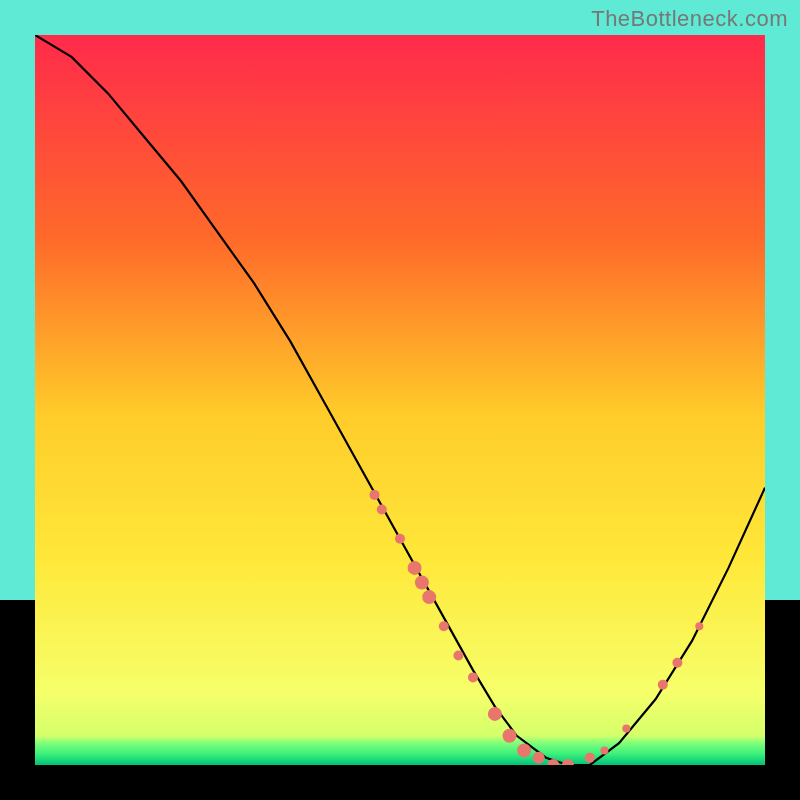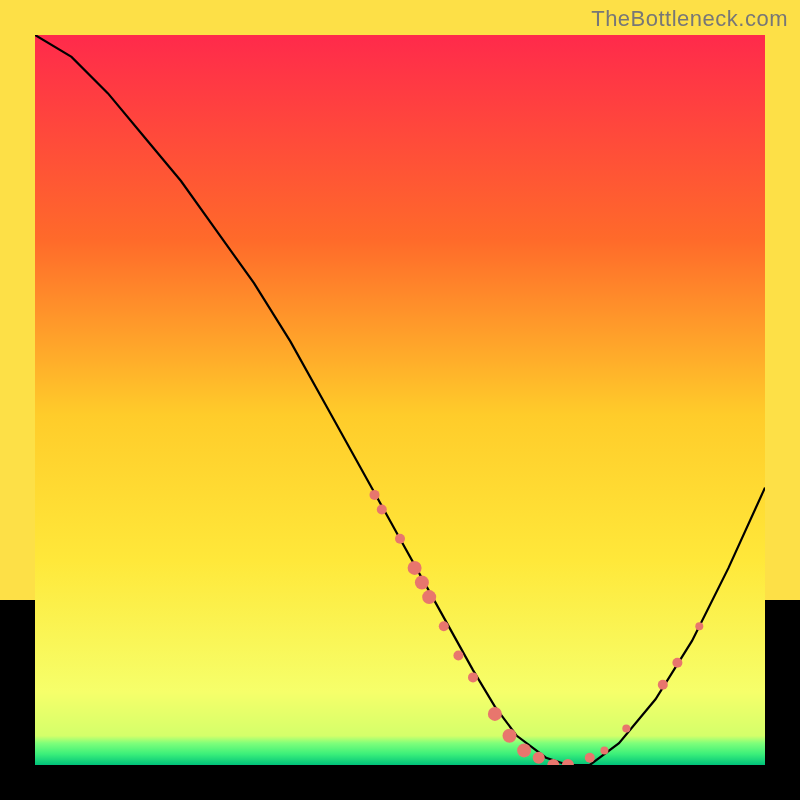--- a/index.html
+++ b/index.html
@@ -7,21 +7,21 @@
     padding: 0;
     background: #000;
     width: 800px;
     height: 800px;
     overflow: hidden;
     font-family: Arial, sans-serif;
   }
   .outer {
     width: 800px;
     height: 600px;
-    background: #fde047;
+    background: #5eead4;
     position: relative;
   }
   .watermark {
     position: absolute;
     top: 6px;
     right: 12px;
     color: #777;
     font-size: 22px;
     font-weight: 500;
     letter-spacing: 0.5px;

